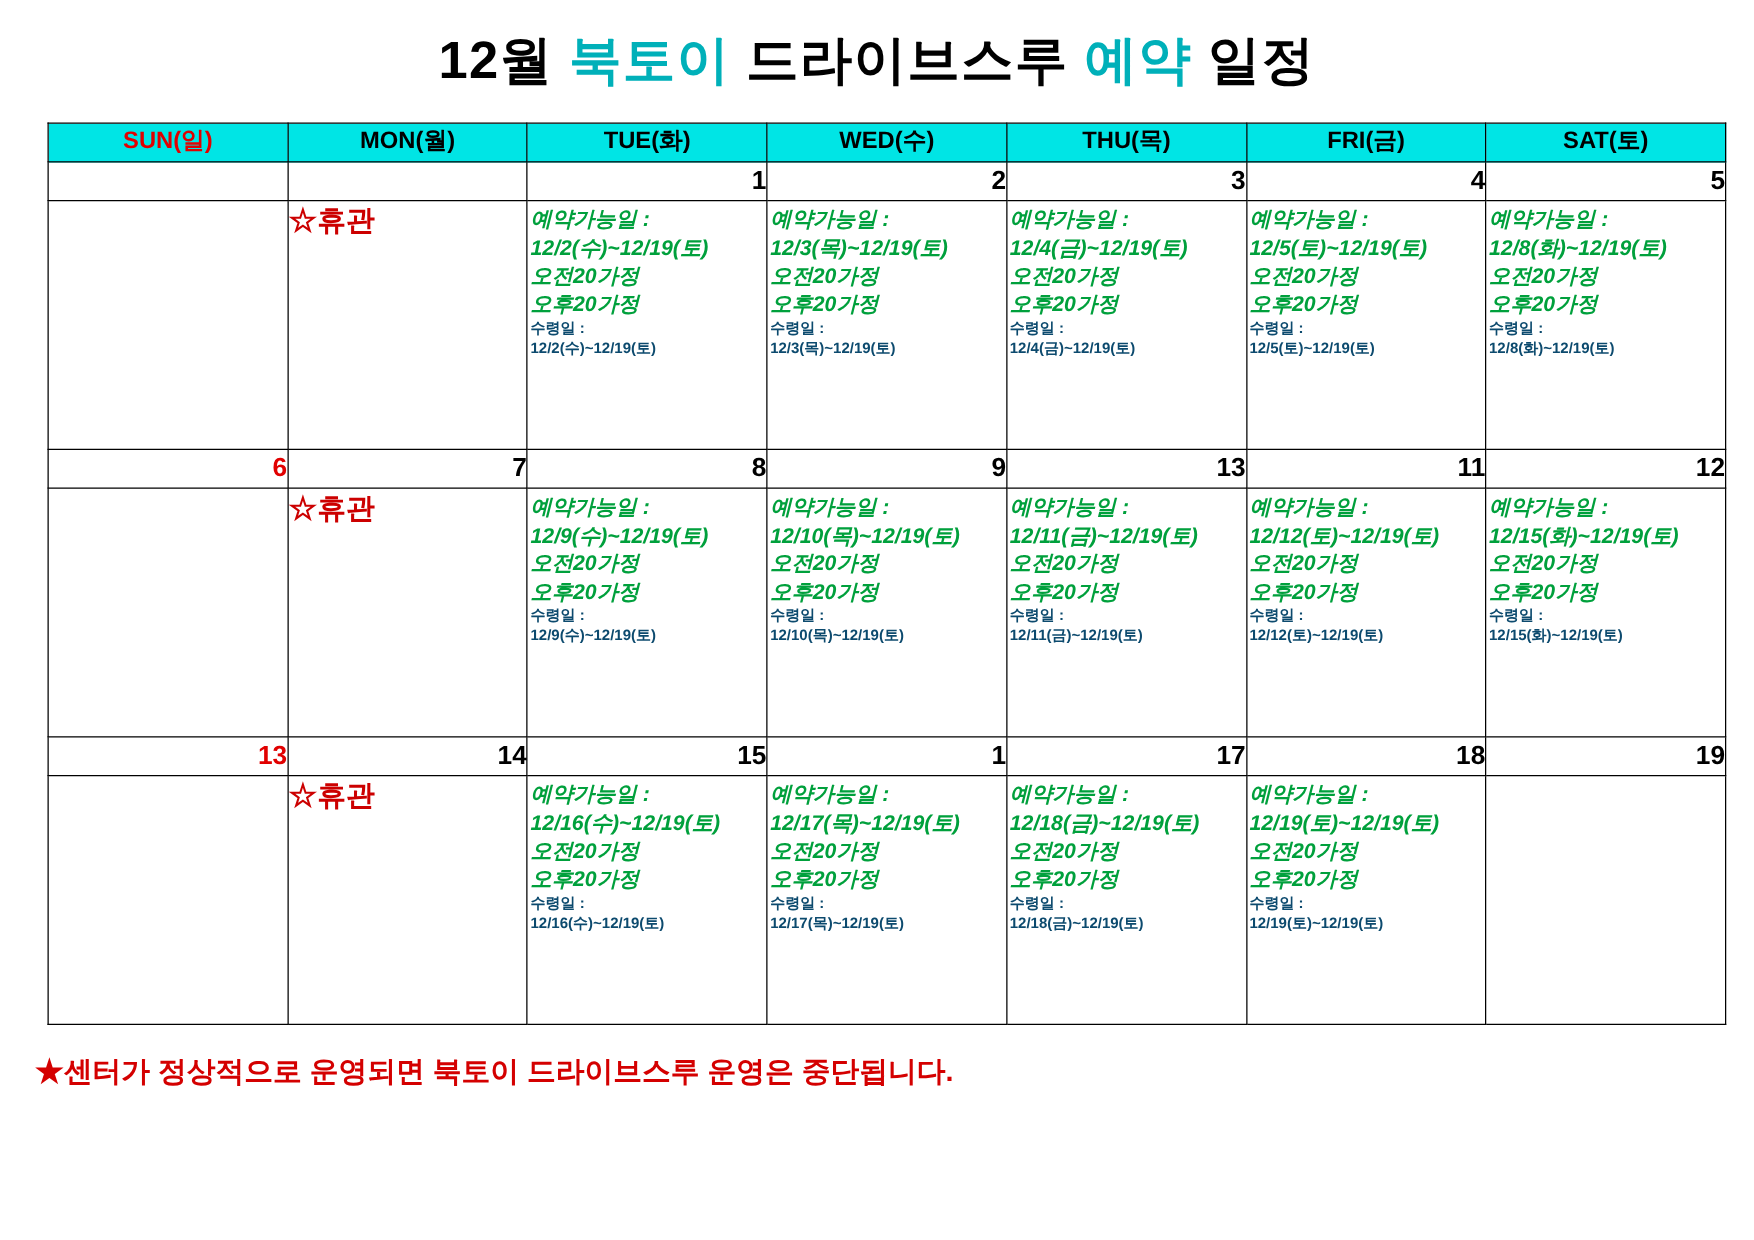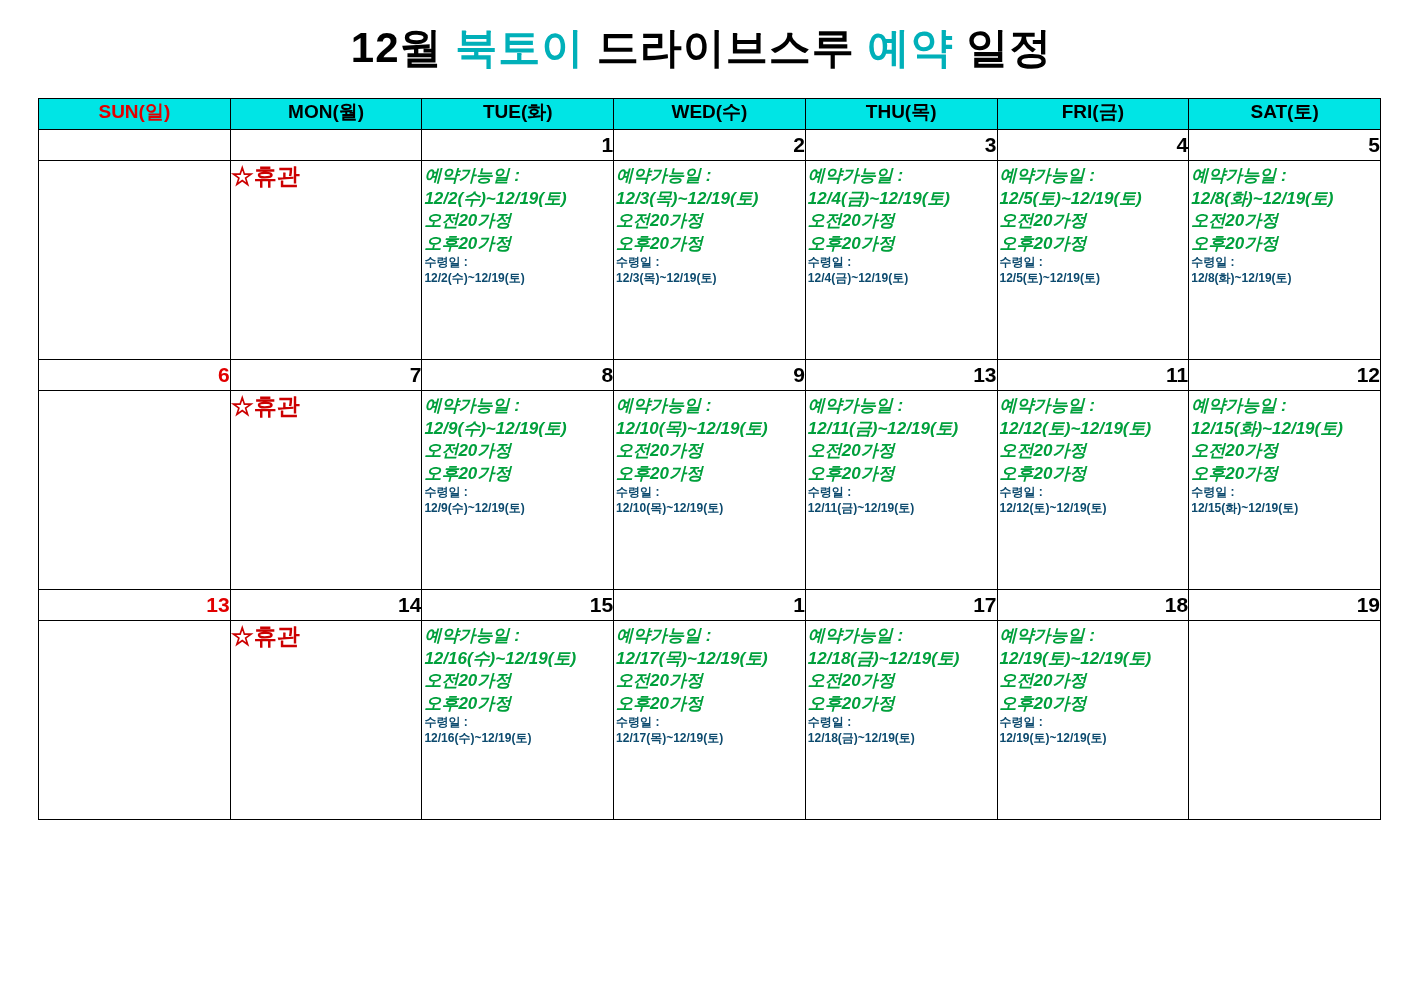--- a/index.html
+++ b/index.html
@@ -311,14 +311,15 @@
               <div class="orange">수령일 :</div>
               <div class="orange">12/19(토)~12/19(토)</div>
             </div>
           </td>
           <td class="bodycell"></td>
         </tr>
       </tbody>
     </table>
   </div>
 
+  <div class="footnote">★센터가 정상적으로 운영되면 북토이 드라이브스루 운영은 중단됩니다.</div>
 
 </div>
 
 </body></html>

